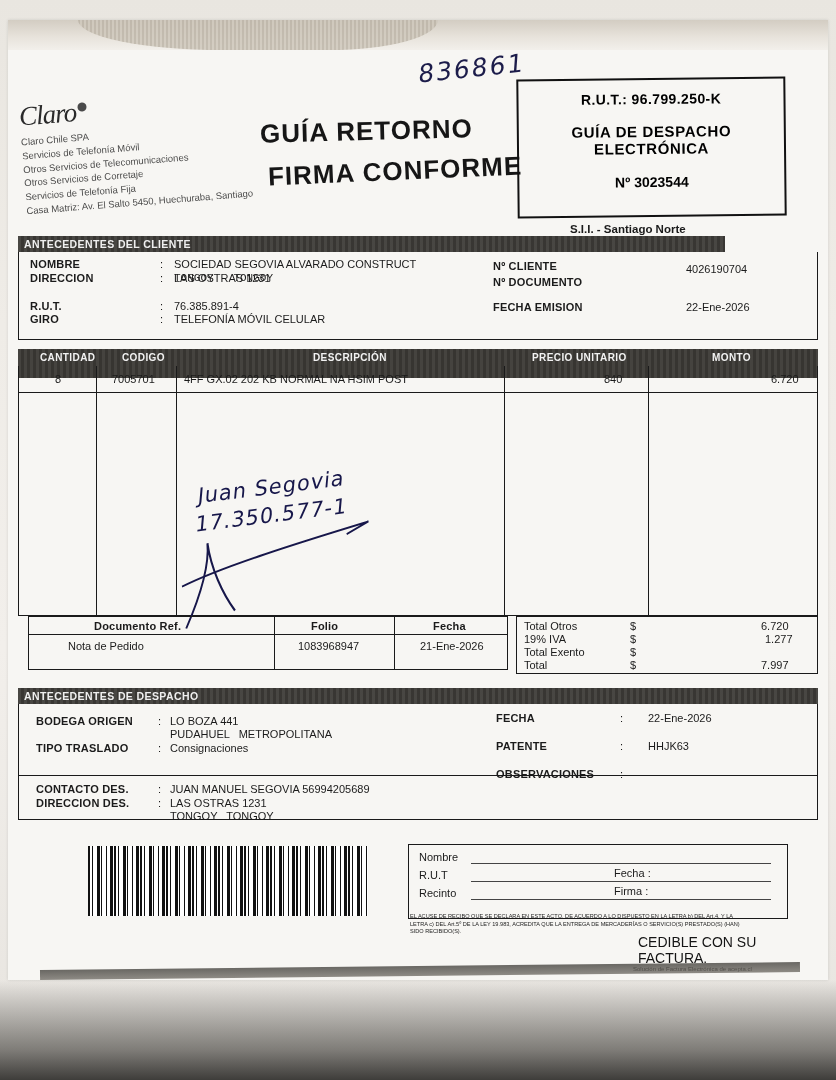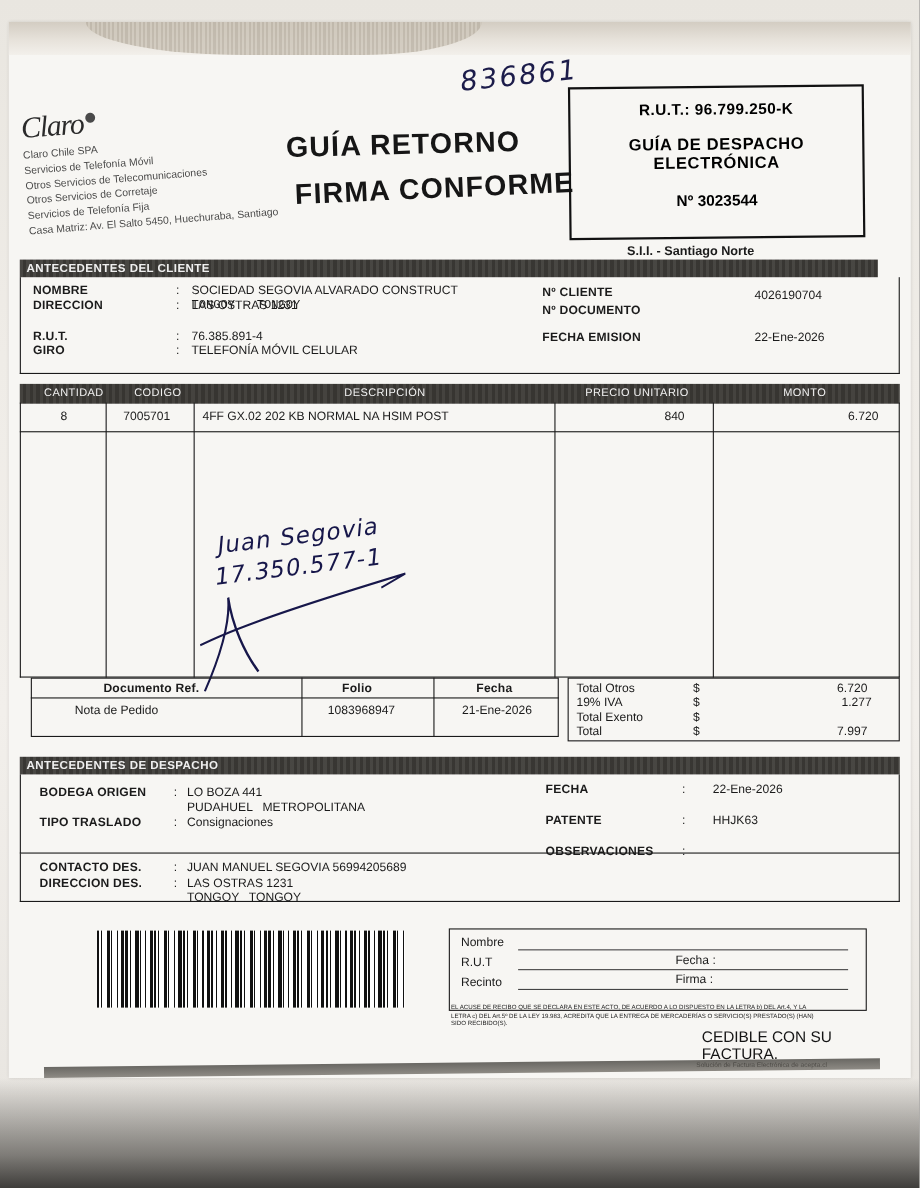--- a/index.html
+++ b/index.html
@@ -173,27 +173,27 @@
   }
 
   
   .box { position: absolute; border: 1.3px solid #1a1a1a; box-sizing: border-box; }
   .vline { position: absolute; width: 1.3px; background: #1a1a1a; }
   .hline { position: absolute; height: 1.3px; background: #1a1a1a; }
 
   
   .ith {
     position: absolute;
-    height: 18px;
+    height: 29px;
     background:
       repeating-linear-gradient(90deg, rgba(255,255,255,.05) 0 3px, rgba(0,0,0,.07) 3px 6px),
       #3b3935;
     color: #f2f2f2;
     font-size: 10px;
-    font-weight: normal;
+    font-weight: bold;
     letter-spacing: .4px;
   }
   .ith span {
     position: absolute;
     top: 3px;
   }
 
   
   .sig {
     position: absolute;
@@ -285,21 +285,21 @@
     <div class="title2">FIRMA CONFORME</div>
 
     <div class="rut-box">
       <div class="l1">R.U.T.: 96.799.250-K</div>
       <div class="l2">GUÍA DE DESPACHO</div>
       <div class="l3">ELECTRÓNICA</div>
       <div class="l4">Nº 3023544</div>
     </div>
     <div class="sii-line">S.I.I. - Santiago Norte</div>
 
-    <div class="bar grain" style="left:10px; top:216px; width:780px;">
+    <div class="bar grain" style="left:10px; top:216px; width:707px;">
       <span>ANTECEDENTES DEL CLIENTE</span>
     </div>
     <div class="box" style="left:10px; top:232px; width:800px; height:88px; border-top:none;"></div>
 
     <div class="t lbl" style="left:22px;  top:238px;">NOMBRE</div>
     <div class="t lbl" style="left:22px; top:252px;">DIRECCION</div>
     <div class="t lbl" style="left:22px;  top:280px;">R.U.T.</div>
     <div class="t lbl" style="left:22px;  top:293px;">GIRO</div>
 
     <div class="t val" style="left:152px; top:238px;">:</div>

